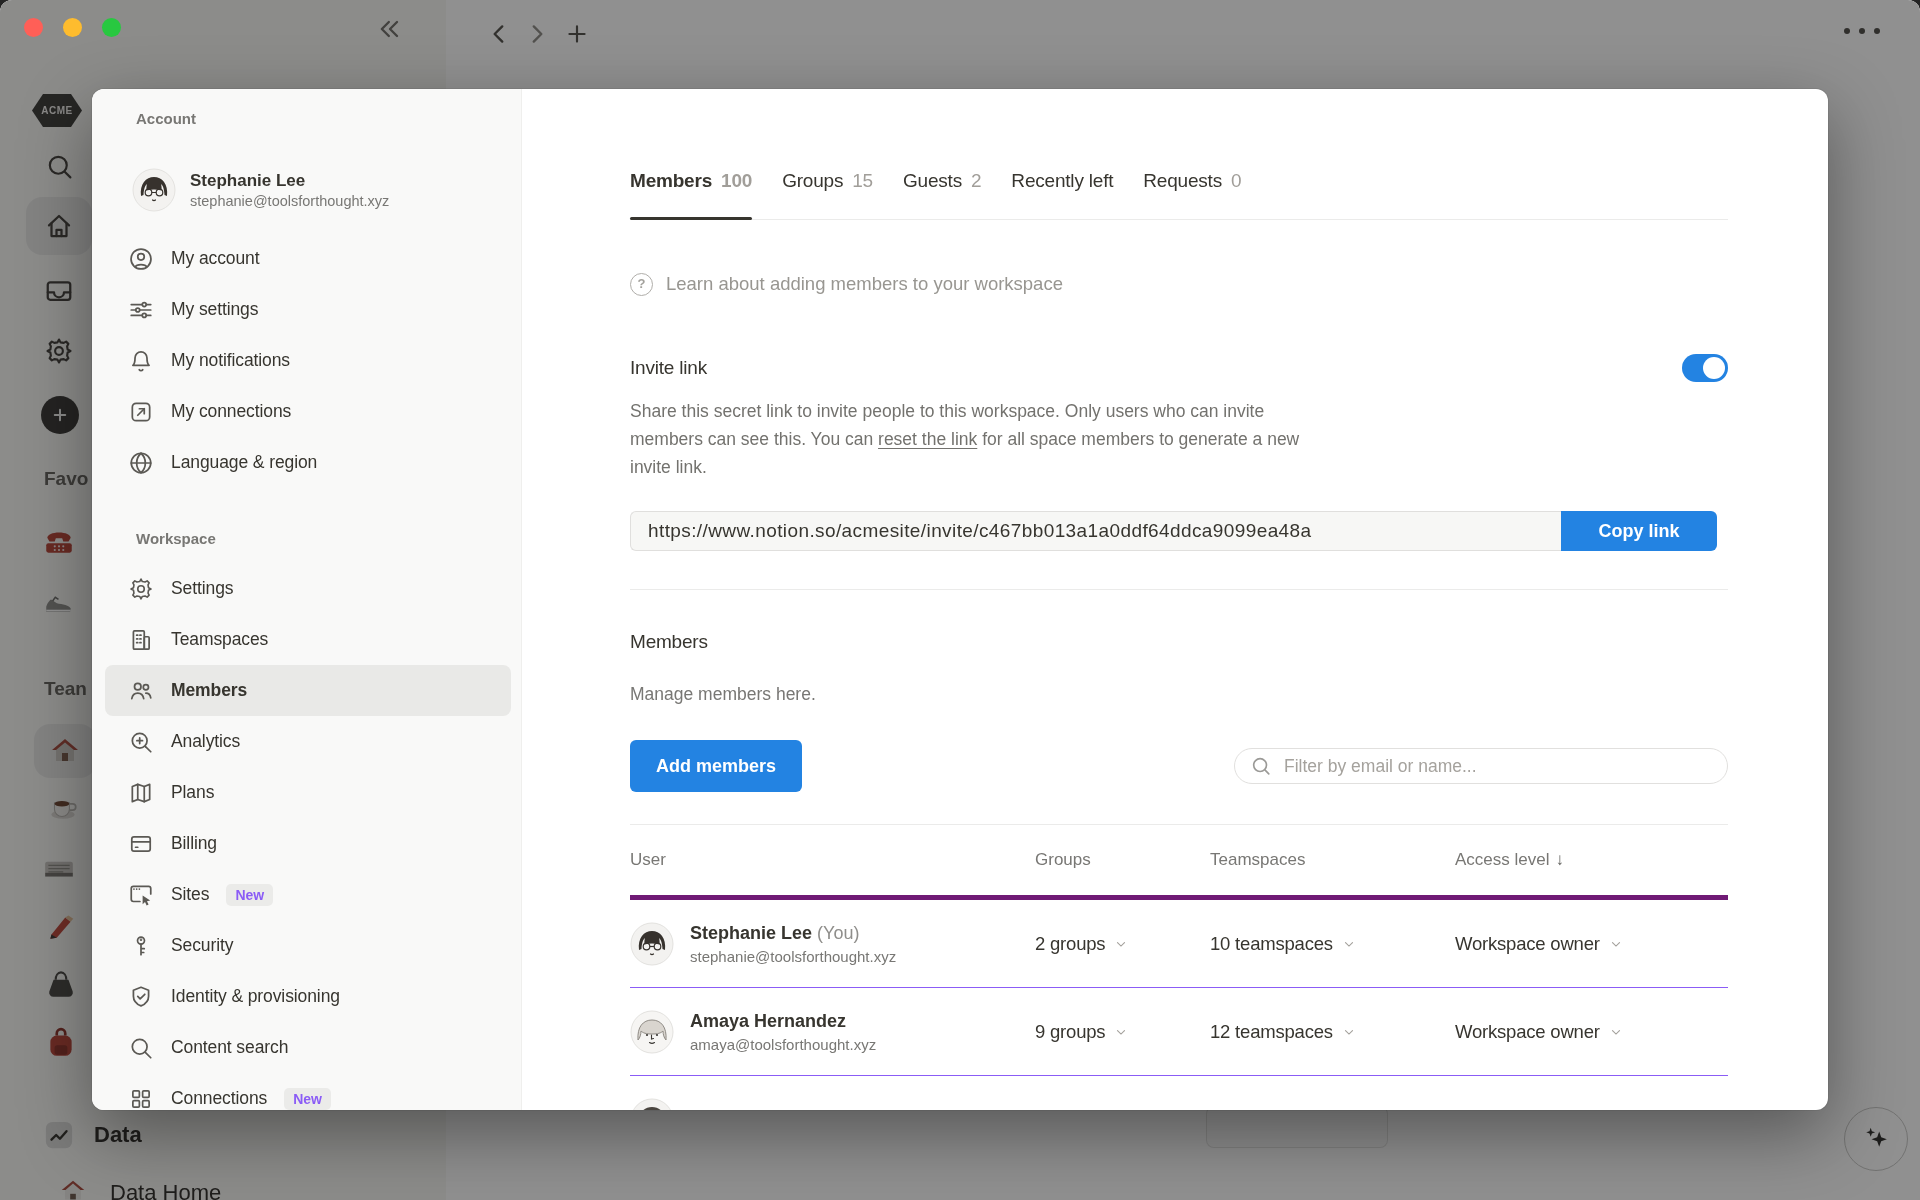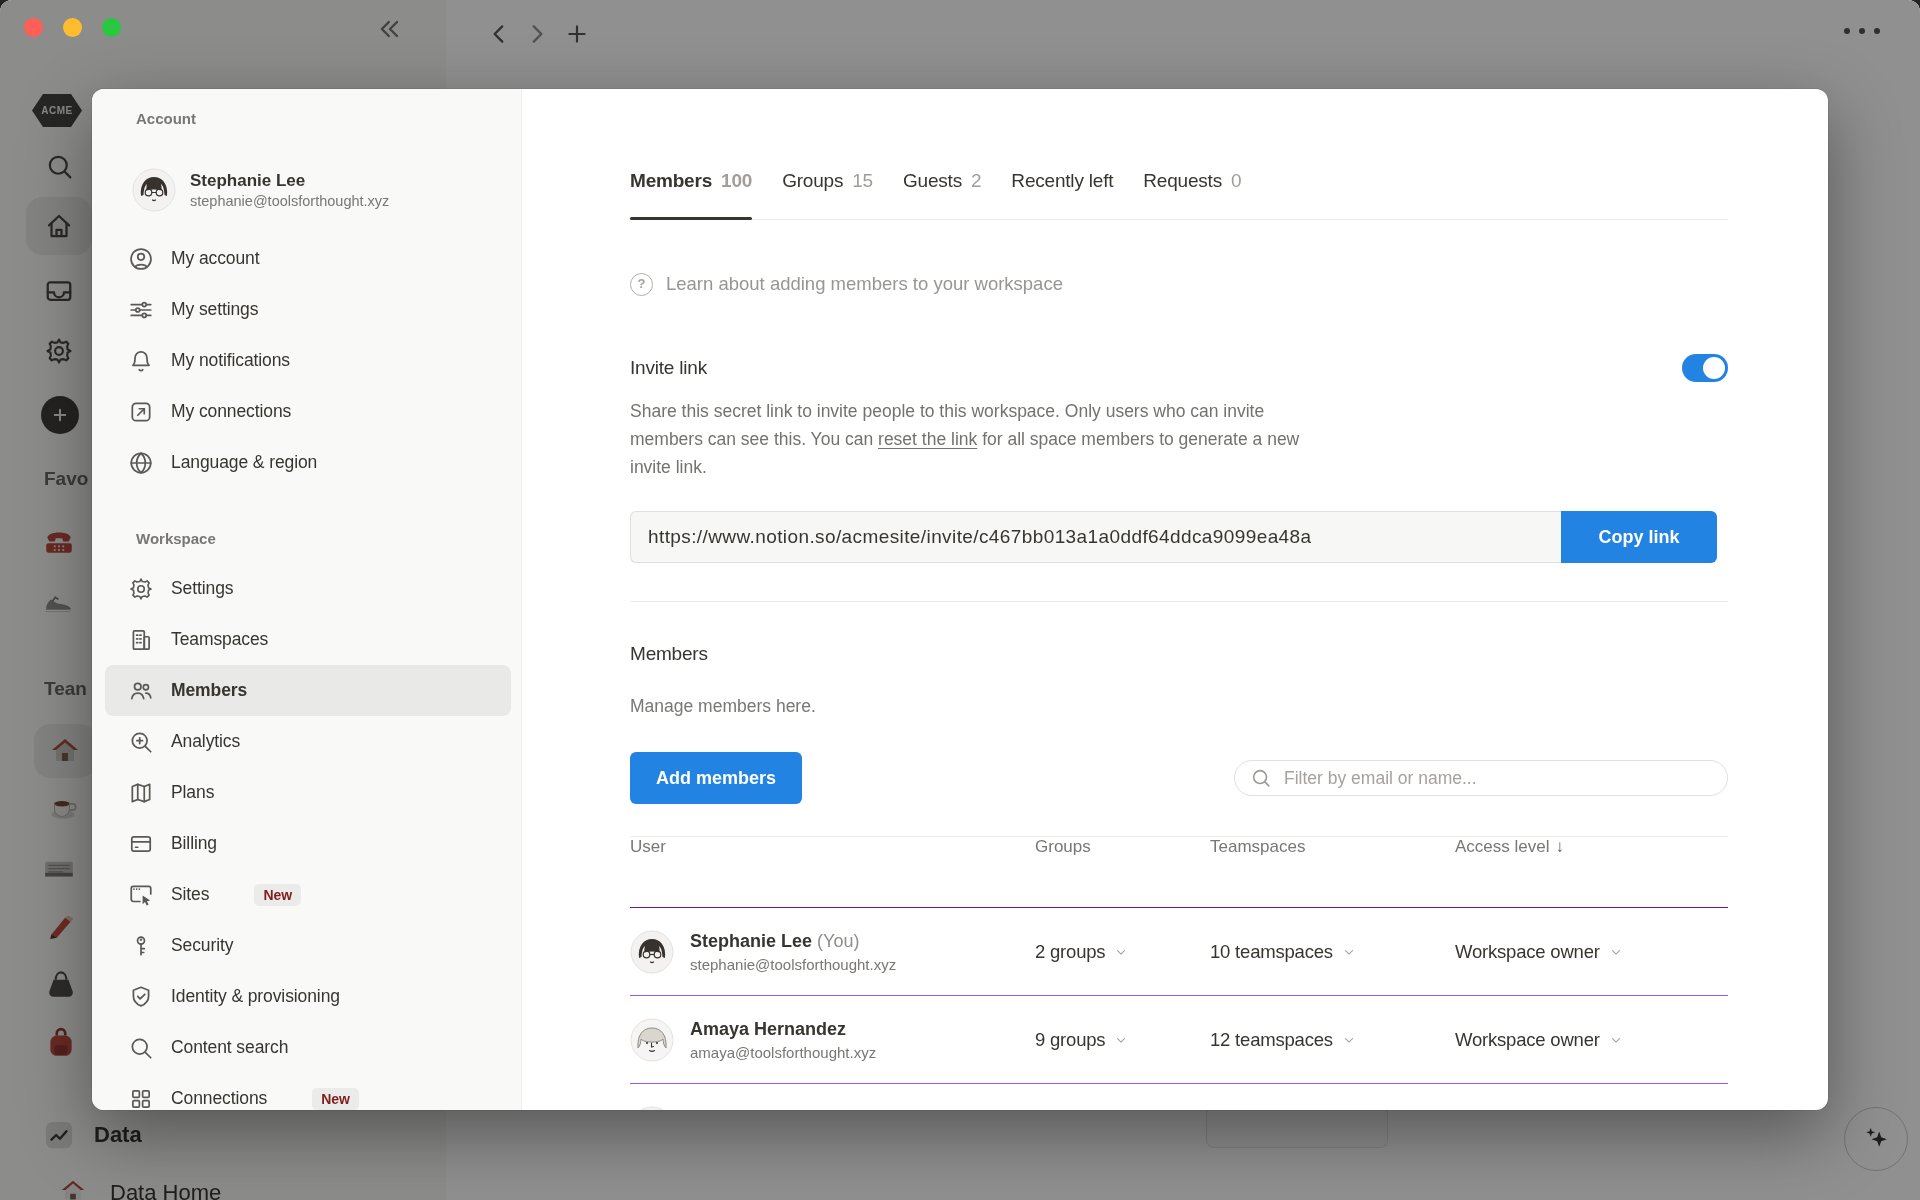--- a/index.html
+++ b/index.html
@@ -47,60 +47,60 @@
   .msb-user .av{width:44px;height:44px;flex:none;}
   .msb-user .nm{font-size:17px;font-weight:700;color:#37352f;line-height:22px;}
   .msb-user .em{font-size:14.5px;color:#787774;line-height:19px;}
   .msb-nav{margin-top:15px;}
   .msb-nav.ws{margin-top:13px;}
   .msb-item{height:51px;display:flex;align-items:center;gap:17px;padding-left:36px;cursor:pointer;color:#37352f;}
   .msb-item .mi{width:26px;height:26px;color:#5b5954;flex:none;display:flex;}
   .msb-item .lbl{font-size:17.5px;font-weight:500;letter-spacing:-.1px;}
   .msb-item.active{margin:0 10px 0 13px;padding-left:23px;background:#e9e9e7;border-radius:8px;}
   .msb-item.active .lbl{font-weight:700;}
-  .new-badge{margin-left:28px;background:#ebebe9;color:#7f1d1d;font-size:14px;font-weight:600;
+  .new-badge{margin-left:0;background:#ebebe9;color:#8b5cf6;font-size:14px;font-weight:600;
              padding:3px 9px;border-radius:5px;}
   .new-badge:empty{display:none;}
 
   
   .mc{flex:1;padding:74px 100px 0 108px;box-sizing:border-box;overflow:hidden;position:relative;}
   .tabs{display:flex;gap:30px;padding-bottom:20px;border-bottom:1px solid #ebebea;}
   .tab{display:flex;gap:9px;align-items:center;font-size:19px;line-height:36px;color:#37352f;cursor:pointer;position:relative;letter-spacing:-.2px;}
   .tab .cnt{color:#a19e99;}
   .tab .cnt:empty{display:none;}
   .tab.active{font-weight:700;}
   .tab.active::after{content:"";position:absolute;left:0;right:0;bottom:-21px;height:3px;background:#37352f;border-radius:2px;}
   .learn{margin-top:46px;display:flex;align-items:center;gap:13px;color:#989691;font-size:18.5px;line-height:36px;}
   .qi{width:21px;height:21px;border:1.5px solid #b0aeaa;border-radius:50%;display:flex;align-items:center;justify-content:center;
       font-size:13px;font-weight:700;color:#a3a19c;flex:none;}
   .inv-head{margin-top:48px;display:flex;align-items:center;justify-content:space-between;height:36px;}
   .sec-title{font-size:19px;font-weight:500;color:#37352f;letter-spacing:-.2px;}
   .toggle{width:46px;height:28px;border-radius:14px;background:#2383e2;position:relative;cursor:pointer;flex:none;}
   .toggle .knob{position:absolute;top:3px;right:3px;width:22px;height:22px;border-radius:50%;background:#fff;}
   .inv-desc{margin-top:11px;width:706px;font-size:17.5px;line-height:28px;color:#73726e;}
   .inv-desc a{color:#73726e;text-decoration:underline;text-underline-offset:3px;cursor:pointer;}
-  .link-row{margin-top:30px;display:flex;height:52px;margin-right:11px;border-radius:18px;}
+  .link-row{margin-top:30px;display:flex;height:40px;margin-right:11px;border-radius:18px;}
   .url{flex:1;background:#f7f7f5;border:1px solid #e0dfdd;border-right:none;border-radius:6px 0 0 6px;
        display:flex;align-items:center;padding:0 17px;font-size:19px;letter-spacing:.4px;color:#37352f;
        white-space:nowrap;overflow:hidden;box-sizing:border-box;}
   .copy{width:156px;flex:none;background:#2383e2;color:#fff;border-radius:0 6px 6px 0;display:flex;
         align-items:center;justify-content:center;font-size:18px;font-weight:700;cursor:pointer;}
   .hdiv{margin-top:38px;height:1px;background:#ebebea;}
   .m-title{margin-top:34px;height:36px;display:flex;align-items:center;}
   .m-sub{margin-top:16px;font-size:17.5px;line-height:36px;color:#787774;}
   .btn-row{margin-top:28px;display:flex;align-items:center;justify-content:space-between;gap:40px;}
   .add-btn{height:52px;padding:0 26px;background:#2383e2;color:#fff;border:none;border-radius:6px;
            font-size:18px;font-weight:700;font-family:inherit;display:flex;align-items:center;cursor:pointer;}
   .filter{width:494px;height:36px;border:1.5px solid #e1e0de;border-radius:23px;display:flex;align-items:center;
           padding:0 15px;gap:10px;background:#fff;box-sizing:border-box;}
   .filter svg{flex:none;color:#9b9a97;}
   .filter input{border:none;outline:none;flex:1;font-size:17.5px;color:#37352f;background:transparent;font-family:inherit;}
   .filter input::placeholder{color:#a5a29d;}
   .mtable{margin-top:32px;border-top:1px solid #ebebea;}
-  .thead{display:flex;align-items:flex-start;height:70px;border-bottom:1px solid #701a75;color:#787774;font-size:17px;}
+  .thead{display:flex;align-items:center;height:70px;border-bottom:5px solid #701a75;color:#787774;font-size:17px;}
   .c-user{width:405px;box-sizing:border-box;}
   .c-groups{width:175px;}
   .c-team{width:245px;}
   .c-access{flex:1;}
   .sort-arrow{margin-left:6px;color:#5f5e5b;}
   .trow{display:flex;align-items:center;height:87px;border-bottom:1px solid #8b5cf6;}
   .trow:last-child{border-bottom:none;}
   .ucell{display:flex;align-items:center;gap:16px;}
   .ucell .av{width:44px;height:44px;flex:none;}
   .uname{font-size:18px;font-weight:600;color:#37352f;line-height:24px;}

